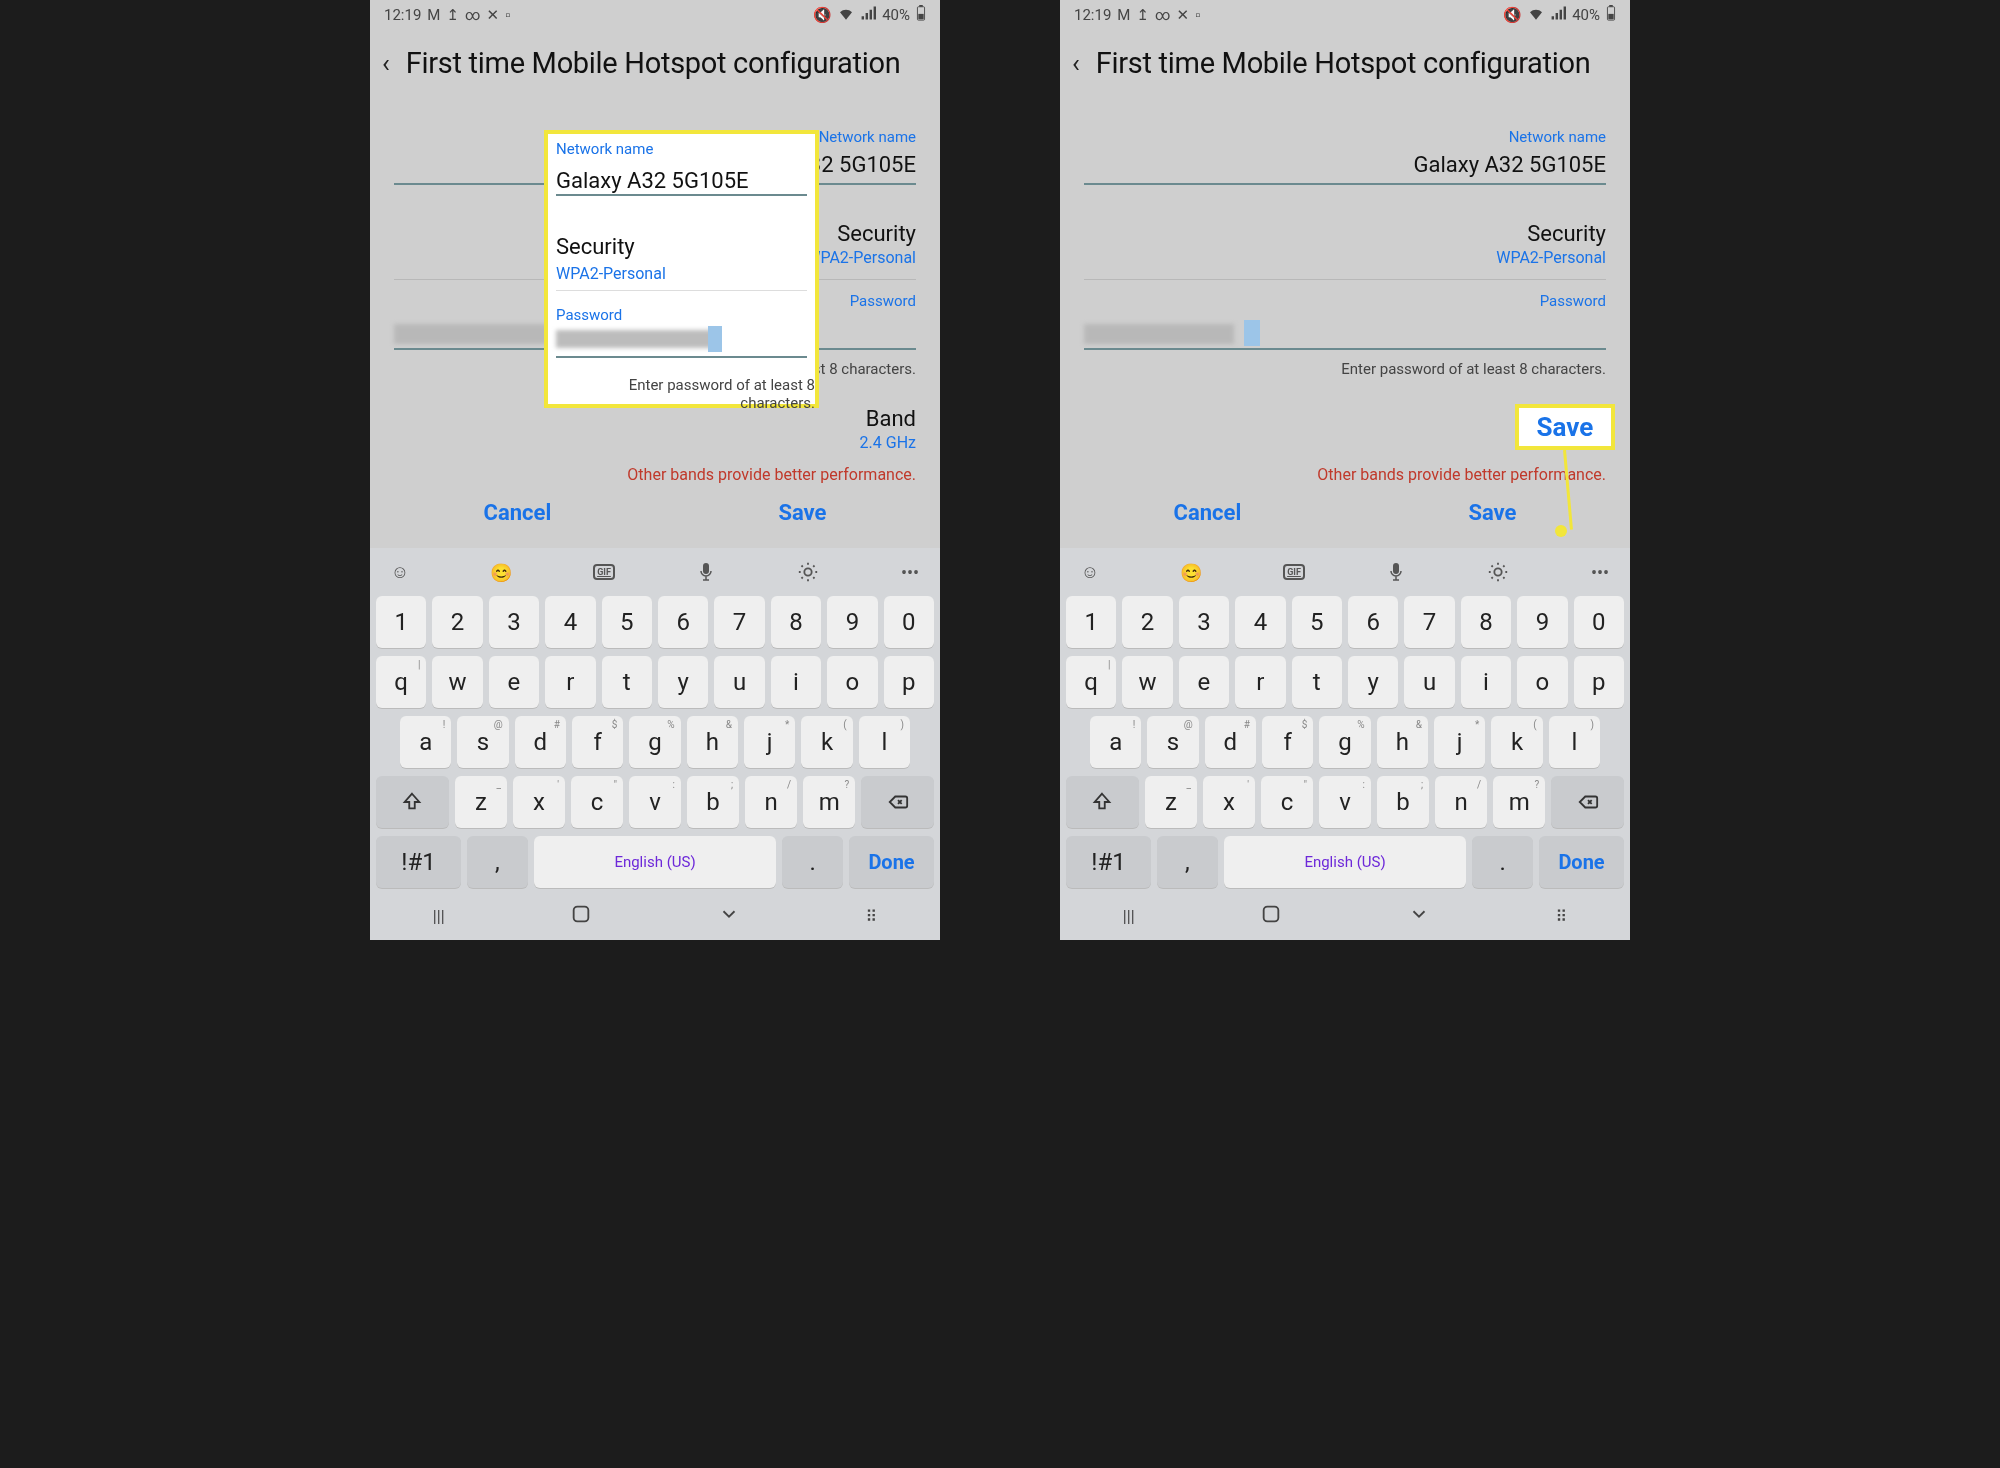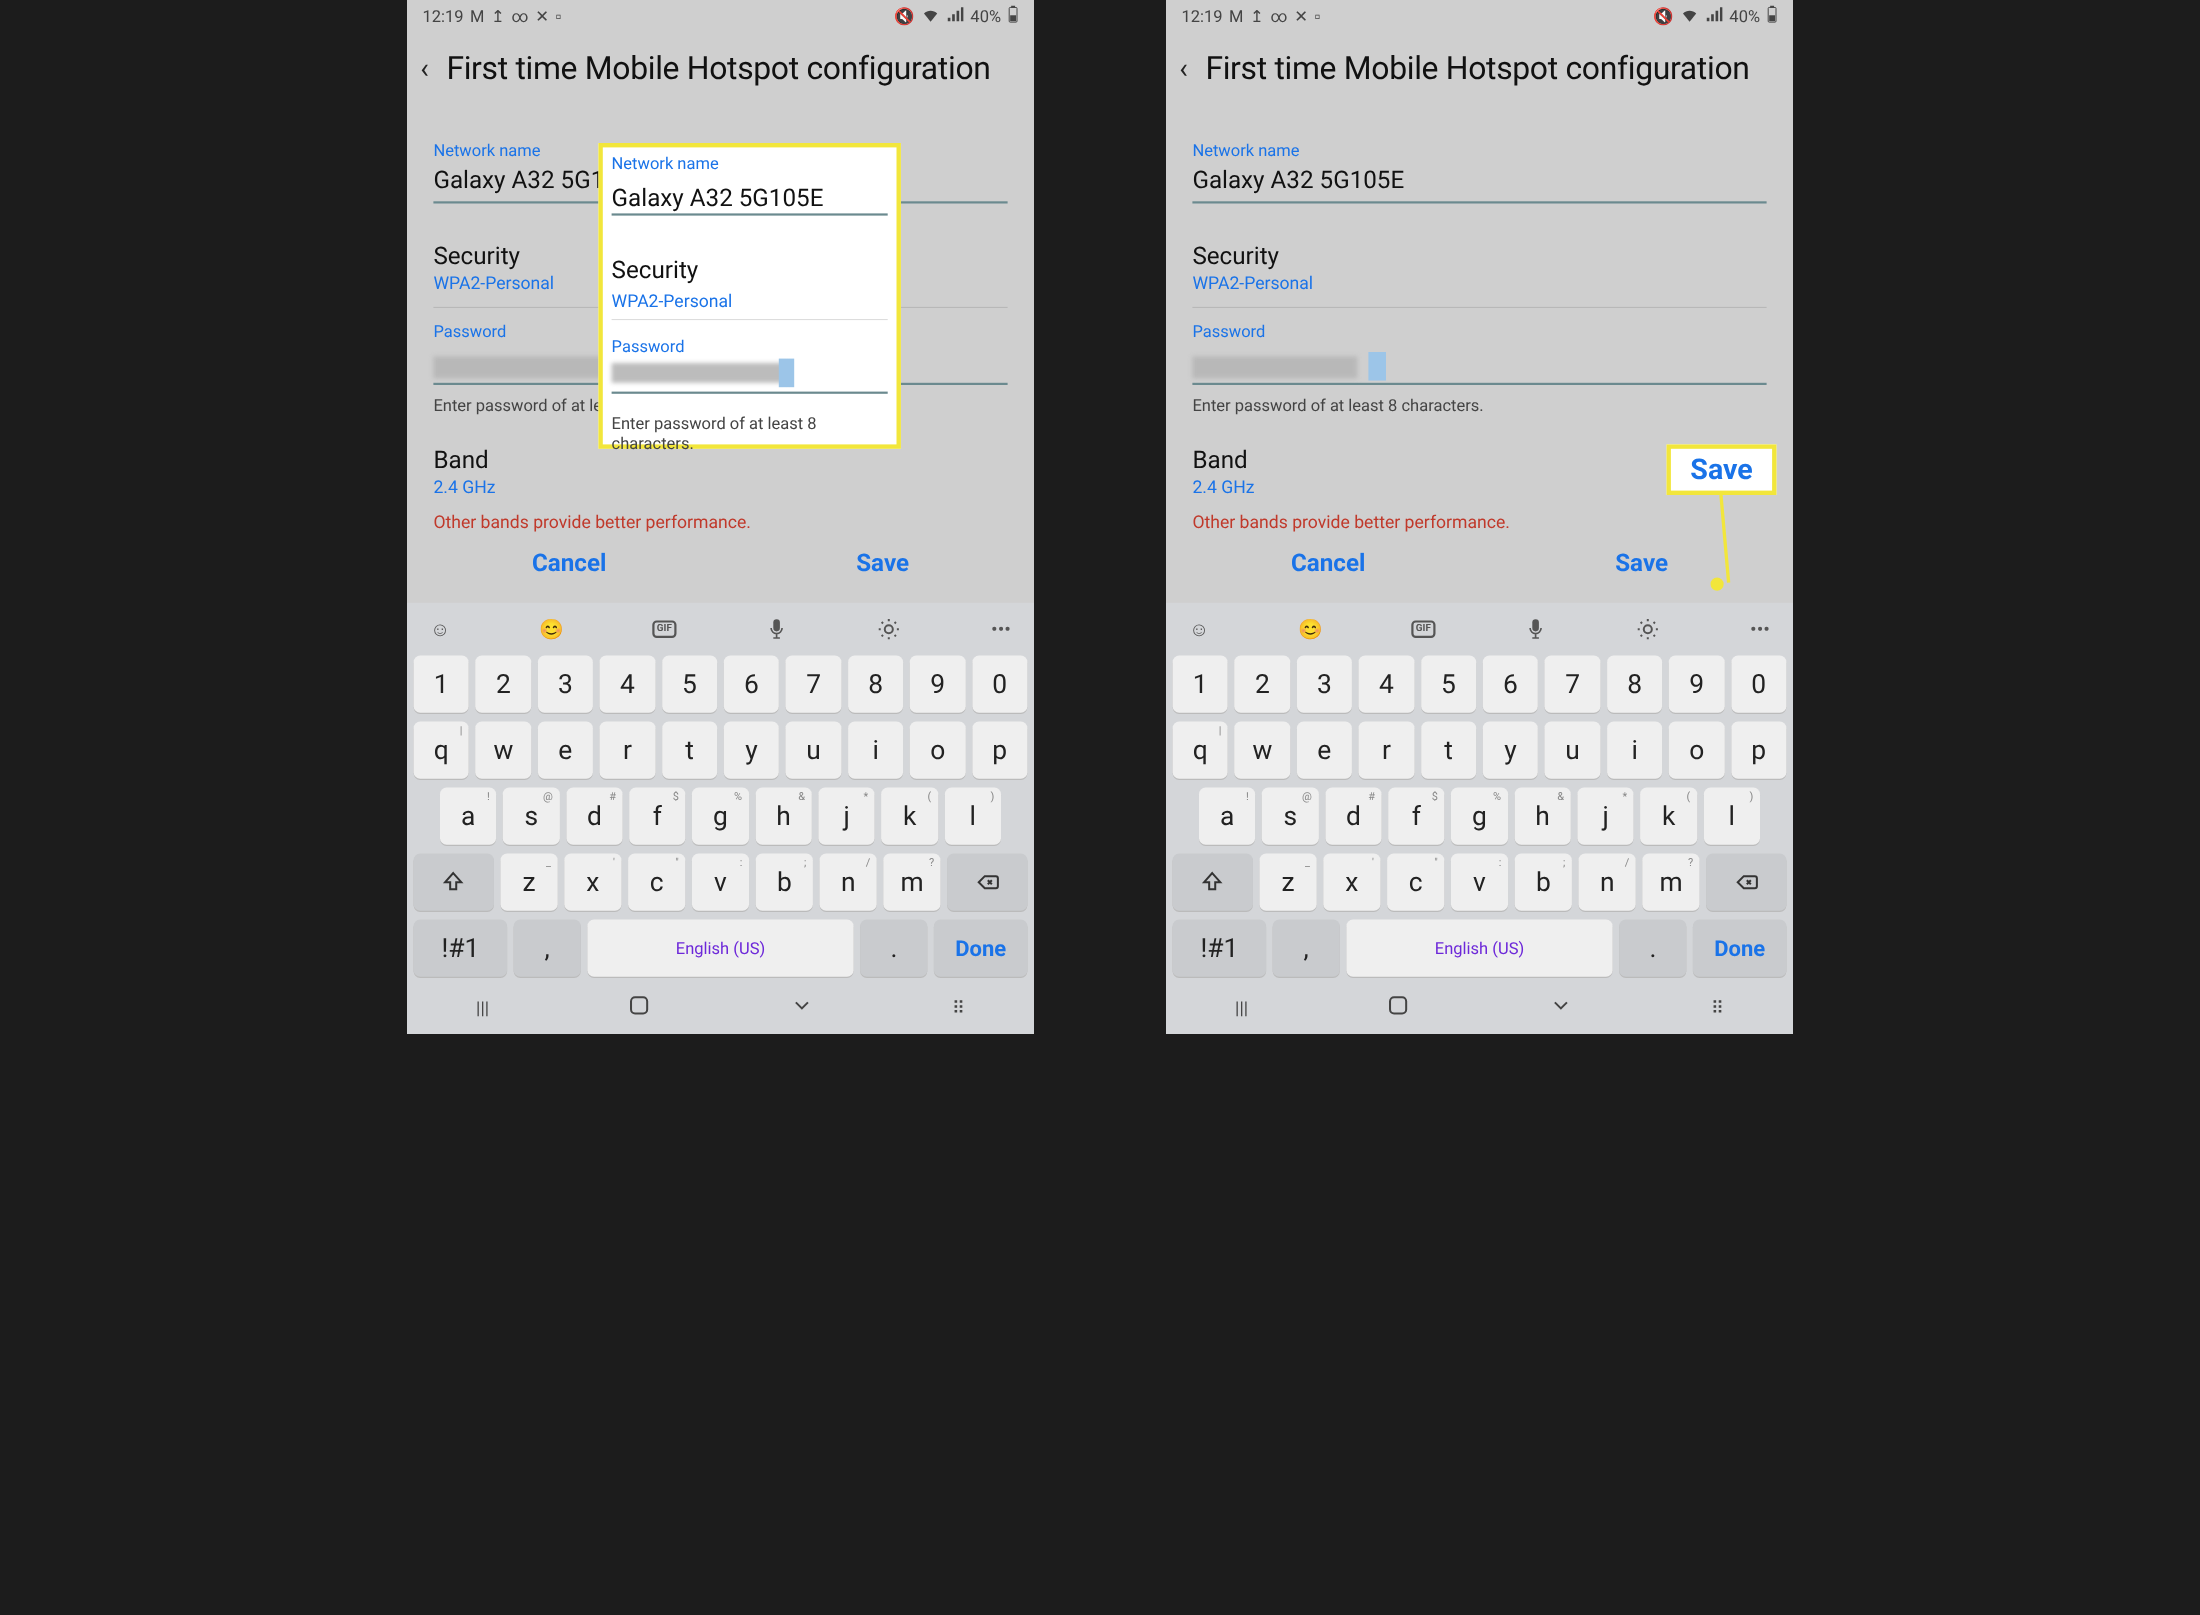--- a/index.html
+++ b/index.html
@@ -1,17 +1,17 @@
 <!DOCTYPE html>
 <html><head>
 <meta charset="utf-8">
 <style>
   * { box-sizing: border-box; margin: 0; padding: 0; font-family: -apple-system, Roboto, Arial, sans-serif; }
   body { background: #1c1c1c; display:flex; justify-content:center; align-items:flex-start; width:2000px; height:1468px; }
-  .pair { display:flex; gap:120px; padding-top:0; }
+  .pair { display:flex; gap:120px; padding-top:0;text-align:right; }
   .phone { width:570px; height:940px; background:#cfcfcf; position:relative; overflow:hidden; }
   .overlay-white { position:absolute; background:#fff; border:4px solid #f2e63b; z-index:50; }
   .hl-form { left:174px; top:130px; width:275px; height:278px; }
   .callout { position:absolute; left:1026px; top:402px; width:100px; height:46px; background:#fff; border:4px solid #f2e63b; z-index:60; display:flex; align-items:center; justify-content:center; }
   .callout-txt { color:#1a73e8; font-weight:700; font-size:26px; }
   .callout-line { position:absolute; width:3px; background:#f2e63b; z-index:55; transform-origin:top; }
   .statusbar { height:30px; display:flex; justify-content:space-between; align-items:center; padding:0 14px; font-size:15px; color:#444; }
   .sb-left, .sb-right { display:flex; align-items:center; gap:6px; }
   .ico { display:inline-block; }
   .header { display:flex; align-items:center; gap:16px; padding:16px 12px 32px 12px; }
@@ -30,21 +30,21 @@
   .pw-cursor { position:absolute; left:168px; top:0; width:16px; height:26px; background:#9cc5e8; }
   .helper { font-size:15px; color:#444; margin-top:8px; }
   .band-title { font-size:22px; color:#111; margin-top:28px; }
   .band-val { color:#1a73e8; font-size:16px; margin-top:2px; }
   .band-warn { color:#c0392b; font-size:16px; margin-top:13px; }
   .btnrow { display:flex; justify-content:space-around; padding:16px 0; }
   .txtbtn { color:#1a73e8; font-size:22px; font-weight:700; }
   .kbd { position:absolute; bottom:0; left:0; right:0; background:#d4d6d9; padding-top:6px; }
   .kb-toolbar { display:flex; justify-content:space-between; align-items:center; padding:4px 16px 6px 16px; }
   .kb-tool { width:28px; height:28px; display:flex; align-items:center; justify-content:center; color:#555; font-size:18px; }
-  .gif-box { border:2px solid #555; border-radius:4px; font-size:9px; font-weight:700; padding:1px 2px; }
+  .gif-box { border:2px solid #555; border-radius:4px; font-size:9px; font-weight:700; padding:1px 2px;text-decoration:underline; }
   .kb-row { display:flex; gap:6px; padding:4px 6px; justify-content:center; }
   .key { background:#efefef; border-radius:6px; height:52px; display:flex; align-items:center; justify-content:center; font-size:24px; color:#222; position:relative; box-shadow:0 1px 0 #bbb; }
   .k10 { flex:1; }
   .k-wide { flex:1.4; }
   .key sup { position:absolute; top:3px; right:6px; font-size:10px; color:#888; }
   .key-dark { background:#c9cbce; }
   .key-done { color:#1a73e8; font-weight:700; font-size:20px; }
   .spacebar { flex:4; font-size:15px; color:#6d28d9; }
   .shift svg, .bksp svg { width:22px; height:22px; }
   .navbar { display:flex; justify-content:space-around; align-items:center; height:48px; background:#d4d6d9; }

